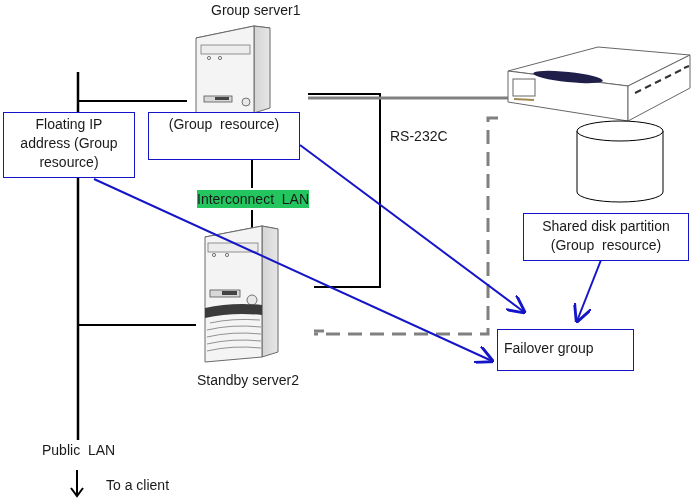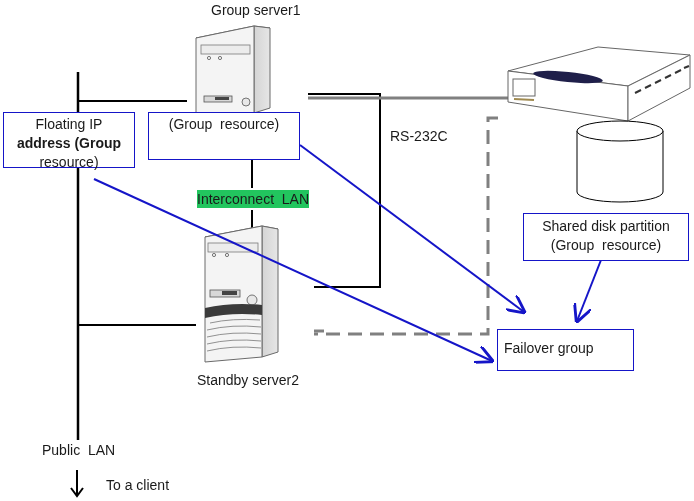--- a/index.html
+++ b/index.html
@@ -102,23 +102,23 @@
   <line x1="601" y1="260" x2="577" y2="321" stroke="#1515c8" stroke-width="2" marker-end="url(#arrowBlue)"></line>
 </svg>
 
 <div class="lbl" style="left: 211px; top: 1px; white-space: pre;">Group server1</div>
 <div class="lbl" style="left: 197px; top: 371px; white-space: pre;">Standby server2</div>
 <div class="lbl" style="left: 197px; top: 190px; background: #22c55e; white-space: pre;">Interconnect  LAN</div>
 <div class="lbl" style="left: 390px; top: 127px; white-space: pre;">RS-232C</div>
 <div class="lbl" style="left: 42px; top: 441px; white-space: pre;">Public  LAN</div>
 <div class="lbl" style="left: 106px; top: 476px; white-space: pre;">To a client</div>
 
-<div class="box" style="left:3px; top:112px; width:132px; height:56px; padding-top:2px;">
+<div class="box" style="left:3px; top:112px; width:132px; height:66px; padding-top:2px;">
   <span style="white-space: pre;">Floating IP</span>
-  <span style="white-space: pre; font-weight: bold;">address (Group</span>
+  <span style="white-space: pre;">address (Group</span>
   <span style="white-space: pre;">resource)</span>
 </div>
 <div class="box" style="left:148px; top:112px; width:152px; height:48px; padding-top:2px;">
   <span style="white-space: pre;">(Group  resource)</span>
 </div>
 <div class="box" style="left:523px; top:213px; width:166px; height:48px; padding-top:3px;">
   <span style="white-space: pre;">Shared disk partition</span>
   <span style="white-space: pre;">(Group  resource)</span>
 </div>
 <div class="box" style="left:497px; top:329px; width:137px; height:42px; text-align:left; padding:9px 0 0 6px;">

